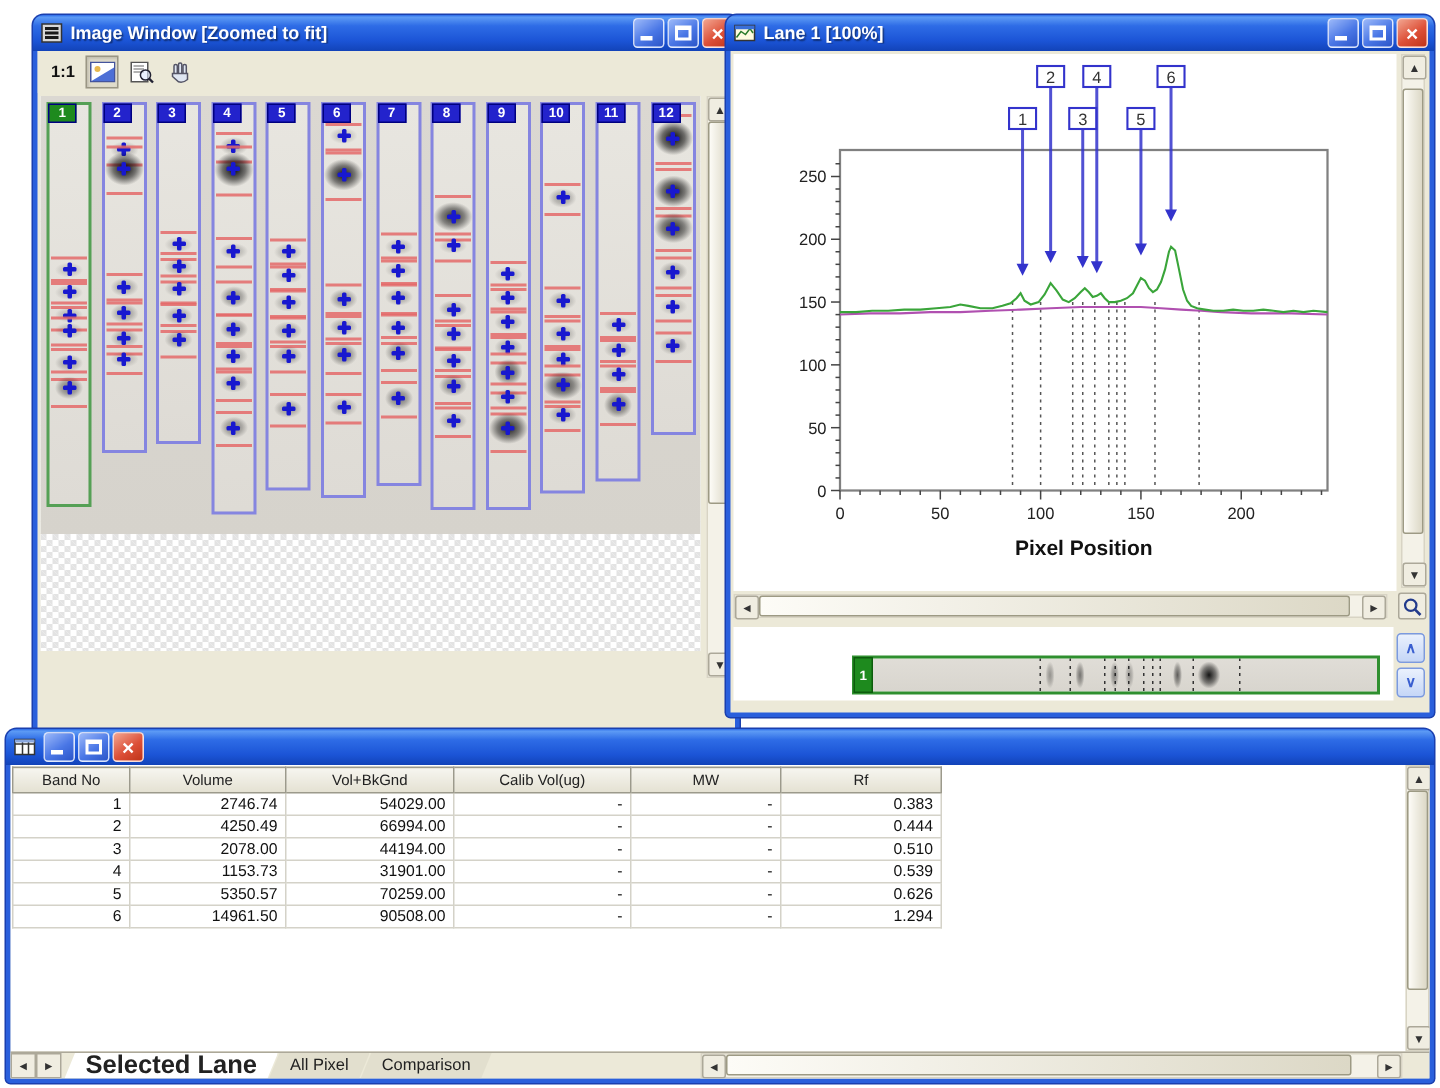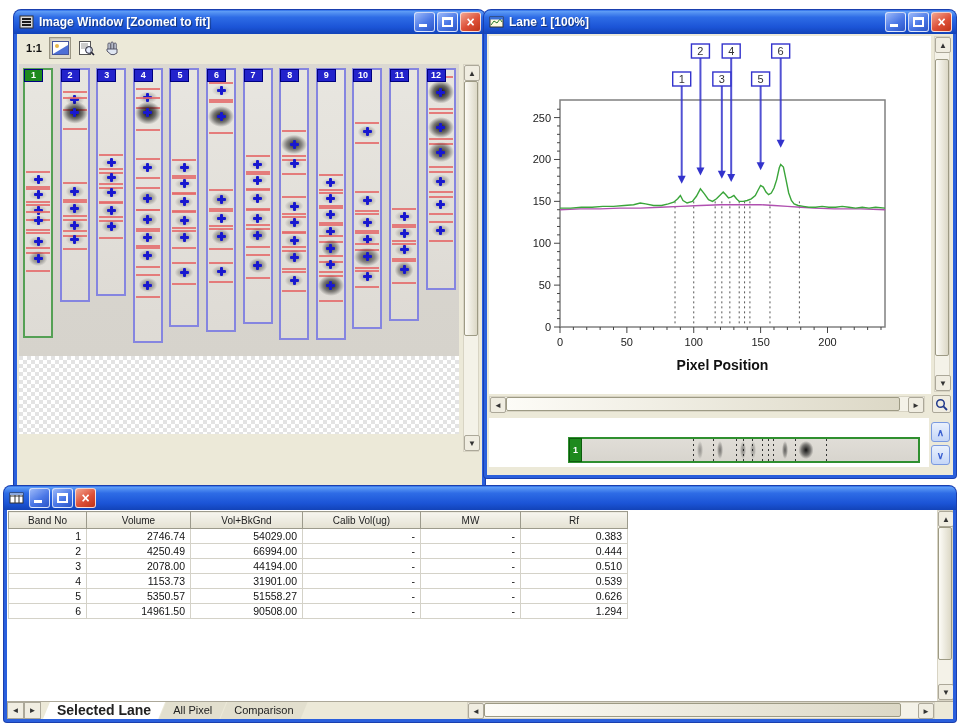--- a/index.html
+++ b/index.html
@@ -92,30 +92,30 @@
                   font-weight:normal; font-size:10px; color:#222; height:17px; padding:0 4px; }
   table.meas td { border:1px solid #d4d2c8; border-top:none; height:15px; padding:0 5px;
                   text-align:right; color:#111; font-size:10.5px; background:#fff; }
   .mw-bottom { position:absolute; left:0; right:0; bottom:0; height:18px; background:#ece9d8;
                border-top:1px solid #aca899; display:flex; align-items:stretch; }
   .tab-arrow { width:17px; height:17px; background:#f0ede1; border:1px solid #aca899; font-size:8px;
                color:#333; cursor:pointer; padding:0; }
   .sheet-tab { position:relative; height:17px; line-height:16px; padding:0 14px; font-size:11px;
                color:#222; background:#e2dfce; cursor:pointer;
                clip-path:polygon(7px 0, 100% 0, calc(100% - 7px) 100%, 0 100%); margin-left:-6px; }
-  .sheet-tab.active { background:#fff; font-weight:bold; font-size:14px; z-index:2; }
+  .sheet-tab.active { background:#fff; font-weight:bold; font-size:17px; z-index:2; }
 
   svg text { font-family:"Liberation Sans",sans-serif; }
 </style>
 </head>
 <body>
 
 <div class="screen">
 
-  <section class="xp-window" style="left:14px;top:10px;width:471px;height:580px;">
+  <section class="xp-window" style="left:22px;top:10px;width:471px;height:580px;">
     <header class="titlebar">
       <span class="t-ico">
         <svg width="16" height="16">
             <rect x="1" y="2" width="13" height="12" fill="#d8d8d8" stroke="#333"></rect>
             <rect x="3" y="4" width="9" height="2" fill="#1a1a1a"></rect>
             <rect x="3" y="7" width="9" height="2" fill="#1a1a1a"></rect>
             <rect x="3" y="10" width="9" height="2" fill="#1a1a1a"></rect>
           </svg>
       </span>
       <span class="t-title">Image Window [Zoomed to fit]</span>
@@ -758,21 +758,21 @@
                 <td>4</td>
                 <td>1153.73</td>
                 <td>31901.00</td>
                 <td>-</td>
                 <td>-</td>
                 <td>0.539</td>
               </tr>
               <tr>
                 <td>5</td>
                 <td>5350.57</td>
-                <td>51558.27</td>
+                <td>70259.00</td>
                 <td>-</td>
                 <td>-</td>
                 <td>0.626</td>
               </tr>
               <tr>
                 <td>6</td>
                 <td>14961.50</td>
                 <td>90508.00</td>
                 <td>-</td>
                 <td>-</td>

